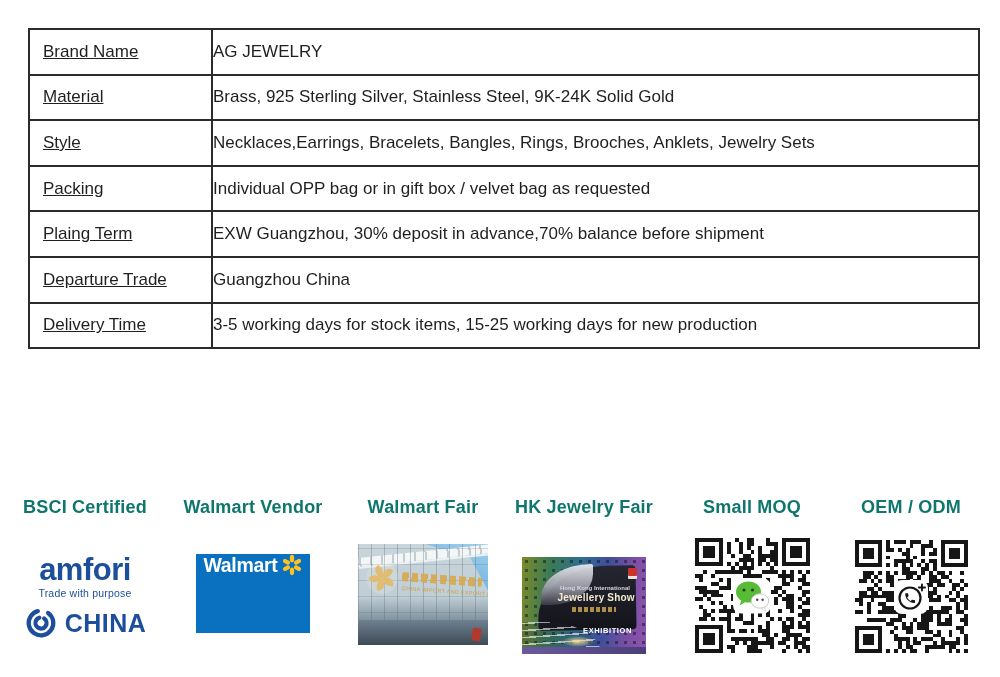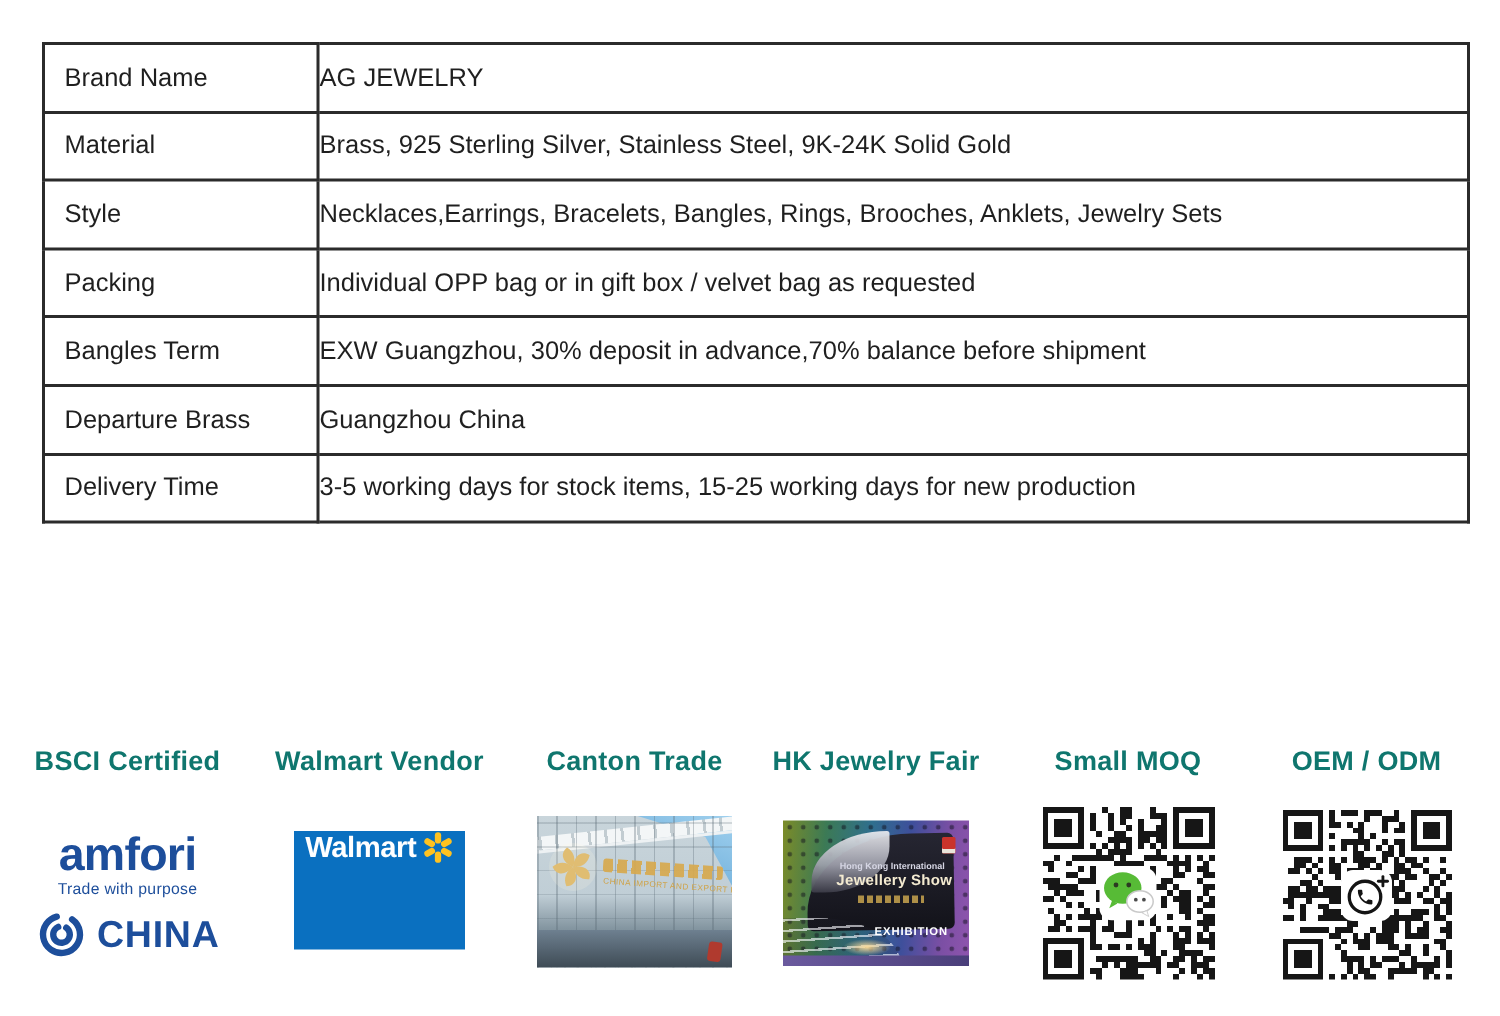--- a/index.html
+++ b/index.html
@@ -5,21 +5,21 @@
   * { margin:0; padding:0; box-sizing:border-box; }
   html,body { background:#ffffff; }
   body { width:1000px; height:677px; font-family:"Liberation Sans", sans-serif; }
   .canvas { position:relative; width:1000px; height:677px; background:#fff; overflow:hidden; }
 
   
   .spec-table { position:absolute; left:28px; top:28px; width:952px;
                 border-collapse:collapse; table-layout:fixed; }
   .spec-table td { border:2px solid #2b2b2b; height:45.6px; font-size:17px;
                    color:#1f1f1f; vertical-align:middle; white-space:nowrap; overflow:hidden; }
-  .spec-table td.cell-label { width:183px; padding-left:13px; }
+  .spec-table td.cell-label { width:183px; padding-left:13px;text-decoration:underline; }
   .spec-table td.cell-value { }
 
   
   .badge-col { position:absolute; top:497px; width:140px; text-align:center; }
   .badge-title { font-size:18px; font-weight:700; color:#0f766e; letter-spacing:.2px; }
 
   
   .amfori { margin-top:36px; color:#1d4e9b; }
   .amfori-word { font-size:31px; font-weight:700; letter-spacing:-.5px; line-height:1; }
   .amfori-tag { font-size:10.5px; margin-top:2px; letter-spacing:.2px; }
@@ -49,21 +49,21 @@
     background:repeating-linear-gradient(90deg,#d7a94e 0 6.5px,transparent 6.5px 9.5px);
     transform:rotate(4deg); opacity:.92; border-radius:2px; }
   .ph-caption { position:absolute; left:44px; top:44px; width:84px; font-size:5.5px;
     color:#cfa348; letter-spacing:.3px; transform:rotate(4deg); white-space:nowrap; text-align:left; }
   .ph-base { position:absolute; bottom:0; width:100%; height:25%;
     background:linear-gradient(180deg,#6e8090,#3e4b55),
                repeating-linear-gradient(90deg,rgba(0,0,0,.25) 0 1px,transparent 1px 9px); }
   .ph-flag { position:absolute; right:7px; bottom:4px; width:9px; height:13px;
     background:#b03a2e; border-radius:2px; transform:rotate(8deg); }
 
-  .photo-hk { margin-top:29px; width:124px; height:97px;
+  .photo-hk { margin-top:39px; width:124px; height:97px;
     background:linear-gradient(95deg,#7c8c28 0%,#3c7a55 22%,#2f6f8e 45%,#3e4f9b 65%,#7b4fa4 85%,#8f55ae 100%); }
   .hk-dots { position:absolute; inset:0;
     background-image:radial-gradient(rgba(18,18,30,.5) 1.5px,transparent 1.7px);
     background-size:9px 9px; }
   .hk-wall { position:absolute; left:13%; top:9%; width:79%; height:66%;
     background:linear-gradient(180deg,#262632,#13131a);
     border-radius:70px 4px 4px 4px / 52px 4px 4px 4px; transform:rotate(-1deg); }
   .hk-curtain { position:absolute; left:15%; top:7%; width:42%; height:42%;
     background:linear-gradient(180deg,#ecedf1,#9fa0ac 55%,#3c3c48);
     border-radius:60px 2px 100% 2px / 40px 2px 90% 2px; opacity:.92; }
@@ -109,25 +109,25 @@
       </tr>
       <tr>
         <td class="cell-label">Style</td>
         <td class="cell-value">Necklaces,Earrings, Bracelets, Bangles, Rings, Brooches, Anklets, Jewelry Sets</td>
       </tr>
       <tr>
         <td class="cell-label">Packing</td>
         <td class="cell-value">Individual OPP bag or in gift box / velvet bag as requested</td>
       </tr>
       <tr>
-        <td class="cell-label">Bangles Term</td>
+        <td class="cell-label">Plaing Term</td>
         <td class="cell-value">EXW Guangzhou, 30% deposit in advance,70% balance before shipment</td>
       </tr>
       <tr>
-        <td class="cell-label">Departure Brass</td>
+        <td class="cell-label">Departure Trade</td>
         <td class="cell-value">Guangzhou China</td>
       </tr>
       <tr>
         <td class="cell-label">Delivery Time</td>
         <td class="cell-value">3-5 working days for stock items, 15-25 working days for new production</td>
       </tr>
     </tbody>
   </table>
 
   <div class="badge-col" style="left:15px">
@@ -158,21 +158,21 @@
           <rect x="-2.1" y="-10.2" width="4.2" height="7.6" rx="2.1" transform="rotate(120)"></rect>
           <rect x="-2.1" y="-10.2" width="4.2" height="7.6" rx="2.1" transform="rotate(180)"></rect>
           <rect x="-2.1" y="-10.2" width="4.2" height="7.6" rx="2.1" transform="rotate(240)"></rect>
           <rect x="-2.1" y="-10.2" width="4.2" height="7.6" rx="2.1" transform="rotate(300)"></rect>
         </g>
       </svg>
     </div>
   </div>
 
   <div class="badge-col" style="left:353px">
-    <div class="badge-title">Canton Trade</div>
+    <div class="badge-title">Walmart Fair</div>
     <div class="photo photo-canton">
       <div class="ph-sky"></div>
       <div class="ph-roof"></div>
       <div class="ph-glass"></div>
       <svg class="ph-flower" width="34" height="34" viewBox="0 0 34 34">
         <circle cx="17" cy="17" r="16" fill="rgba(255,248,230,.18)"></circle>
         <g fill="#e0bd72">
           <path d="M17 17 C10 14 8 8 13 4 C18 7 19 12 17 17 Z"></path>
           <path d="M17 17 C10 14 8 8 13 4 C18 7 19 12 17 17 Z" transform="rotate(72 17 17)"></path>
           <path d="M17 17 C10 14 8 8 13 4 C18 7 19 12 17 17 Z" transform="rotate(144 17 17)"></path>

